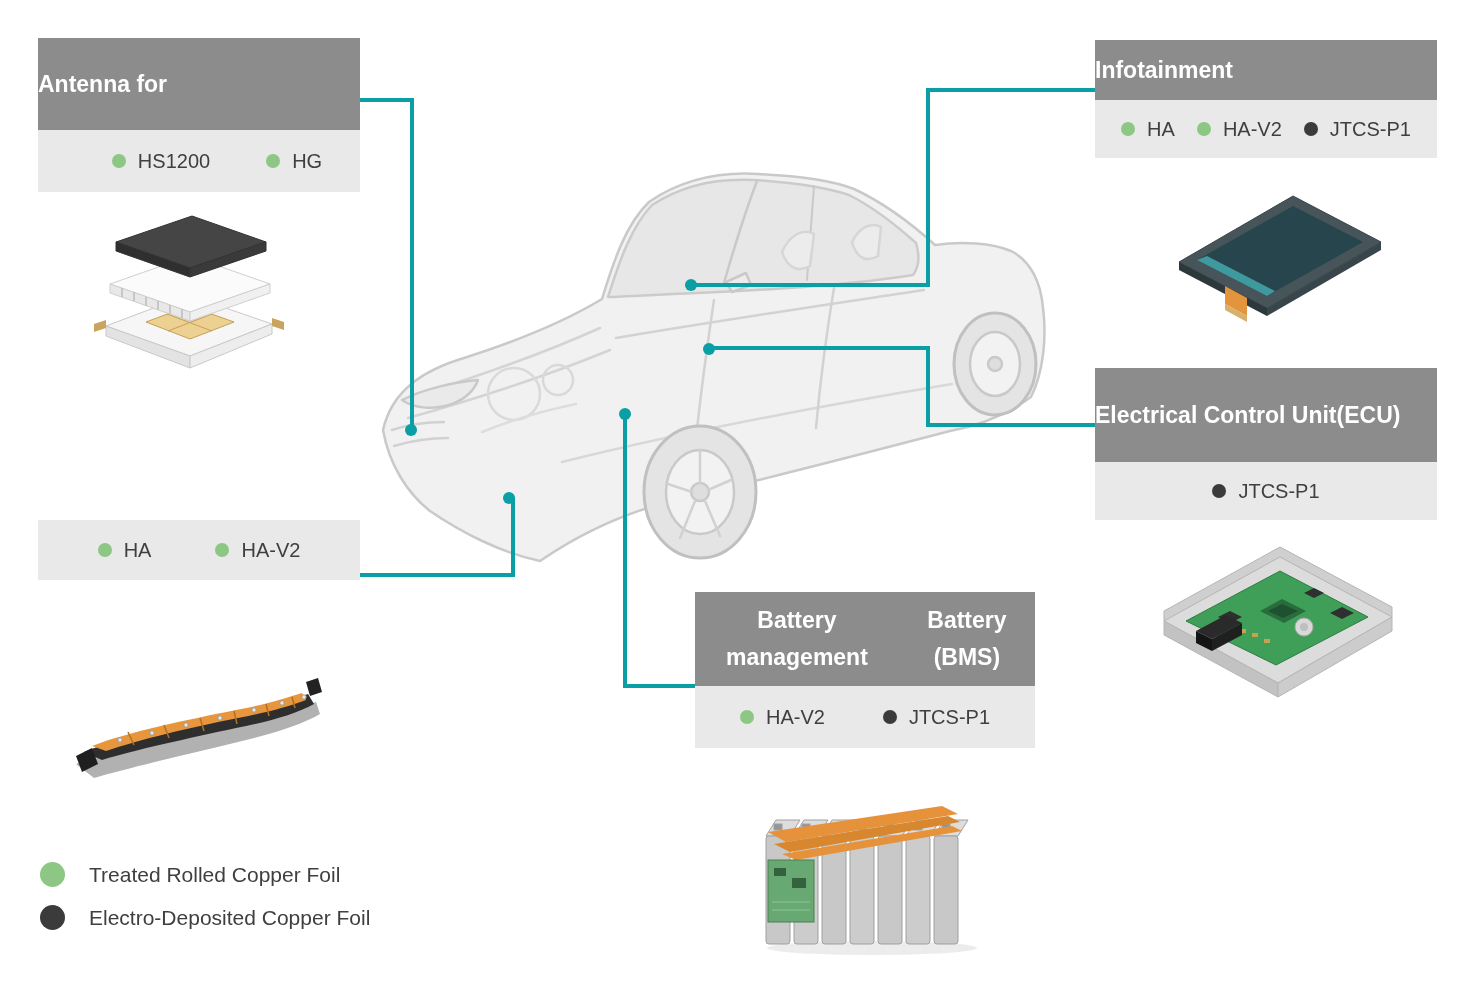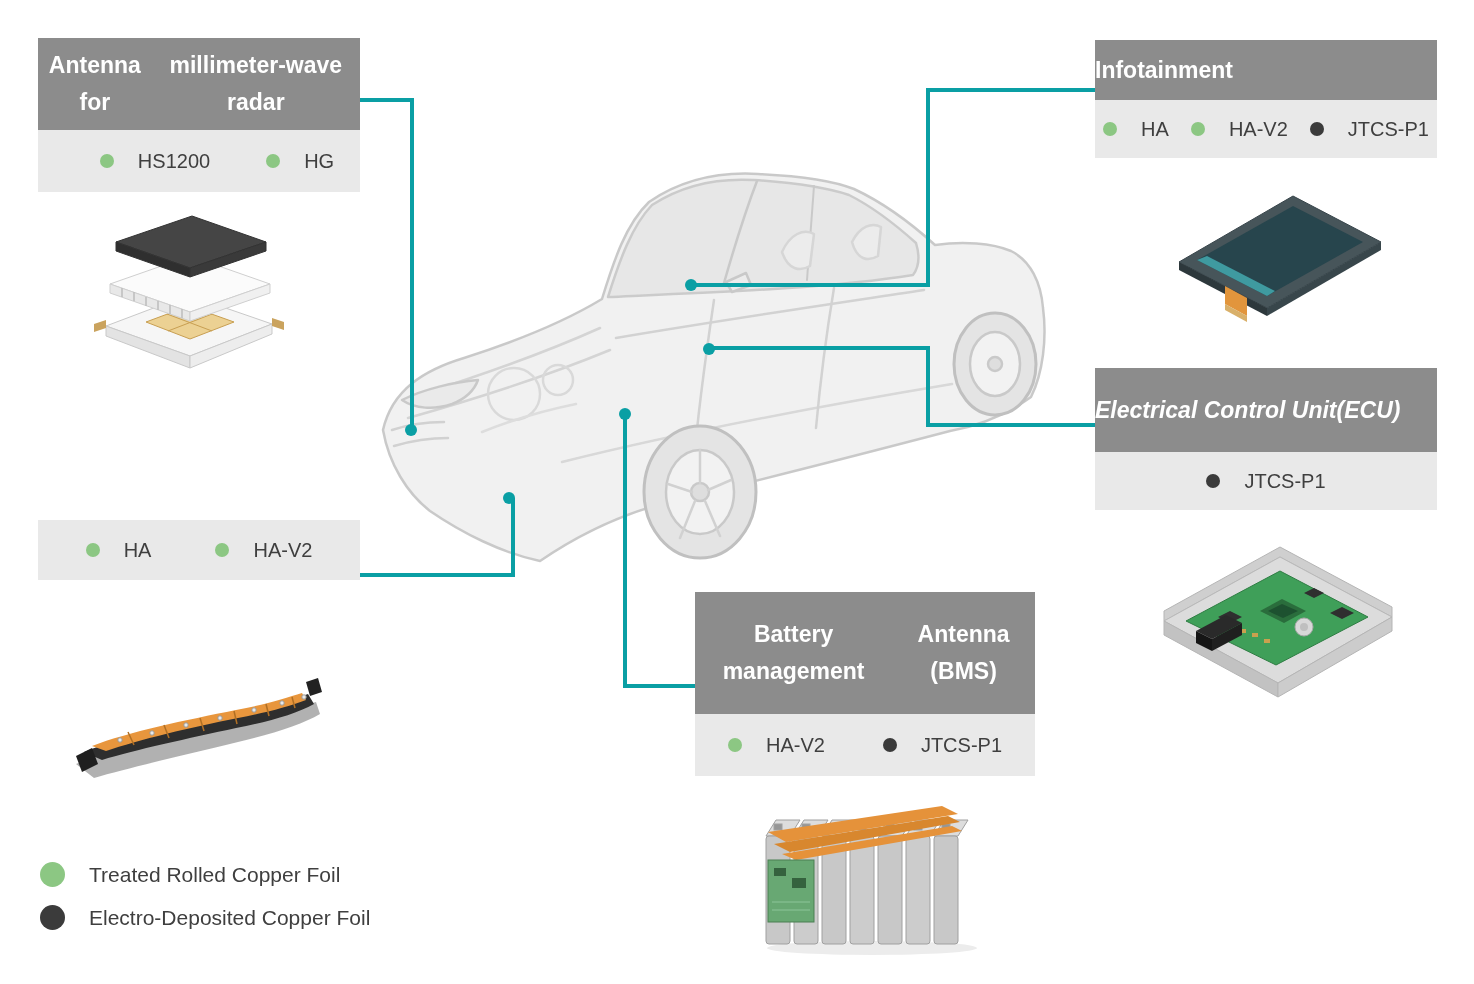--- a/index.html
+++ b/index.html
@@ -13,21 +13,21 @@
     background:var(--header-bg, #8c8c8c);
     color:#ffffff; font-weight:bold; font-size:23px;
     display:flex; flex-direction:row; align-items:center; 
     text-align:center; line-height:1.6;
   }
   .callout-chips {
     background:var(--panel-bg, #e9e9e9);
     display:flex; align-items:center; justify-content:center;
     font-size:20px; color:var(--text, #3f3f3f);
   }
-  .chip { display:flex; align-items:center; gap:24px; white-space:nowrap; }
+  .chip { display:flex; align-items:center; gap:12px; white-space:nowrap; }
   .dot { width:14px; height:14px; border-radius:50%; flex:0 0 auto; }
   .dot.green { background:var(--green-dot, #8cc783); }
   .dot.dark  { background:var(--dark-dot, #3b3b3b); }
 
   
   .line { position:absolute; background:var(--connector, #0a9fa4); z-index:4; }
   .node { position:absolute; width:12px; height:12px; border-radius:50%;
           background:var(--connector, #0a9fa4); z-index:4; }
 
   
@@ -106,21 +106,20 @@
   <div class="line" style="left:360px; top:573px; width:155px; height:4px;"></div>
   <div class="node" style="left:503px; top:492px;"></div>
 
   <div class="line" style="left:623px; top:414px; width:4px;   height:274px;"></div>
   <div class="line" style="left:623px; top:684px; width:72px;  height:4px;"></div>
   <div class="node" style="left:619px; top:408px;"></div>
 
   <div class="callout" style="left:38px; top:38px; width:322px;">
     <div class="callout-header" style="height:92px;">
       <span>Antenna for</span>
-      <span>millimeter-wave radar</span>
     </div>
     <div class="callout-chips" style="height:62px; gap:56px;padding-left:36px;">
       <span class="chip">
         <span class="dot green"></span>
         <span>HS1200</span>
       </span>
       <span class="chip">
         <span class="dot green"></span>
         <span>HG</span>
       </span>
@@ -180,21 +179,21 @@
     <polygon points="16,76 130,10 218,56 104,122" fill="#47555a" stroke="#37444a"></polygon>
     <polygon points="16,76 16,84 104,130 104,122" fill="#2d383c"></polygon>
     <polygon points="218,56 218,64 104,130 104,122" fill="#38464b"></polygon>
     <polygon points="34,74 130,20 200,56 104,110" fill="#27454d"></polygon>
     <polygon points="34,74 104,110 112,105 44,70" fill="#3f9aa0"></polygon>
     <polygon points="62,100 84,112 84,130 62,118" fill="#e2953c"></polygon>
     <polygon points="62,118 84,130 84,136 62,124" fill="#d9b06a"></polygon>
   </svg>
 
   <div class="callout" style="left:1095px; top:368px; width:342px;">
-    <div class="callout-header" style="height:84px;font-style:italic;">
+    <div class="callout-header" style="height:94px;">
       <span>Electrical Control Unit</span>
       <span>(ECU)</span>
     </div>
     <div class="callout-chips" style="height:58px;">
       <span class="chip">
         <span class="dot dark"></span>
         <span>JTCS-P1</span>
       </span>
     </div>
   </div>
@@ -252,23 +251,23 @@
         <circle cx="152" cy="70" r="2.2"></circle>
       <circle cx="186" cy="62" r="2.2"></circle>
         <circle cx="214" cy="55" r="2.2"></circle>
       <circle cx="236" cy="49" r="2.2"></circle>
     </g>
     <polygon points="238,34 250,30 254,44 242,48" fill="#222222"></polygon>
     <polygon points="8,108 24,100 30,116 14,124" fill="#1f1f1f"></polygon>
   </svg>
 
   <div class="callout" style="left:695px; top:592px; width:340px;">
-    <div class="callout-header" style="height:122px;">
+    <div class="callout-header" style="height:94px;">
       <span>Battery management</span>
-      <span>Antenna (BMS)</span>
+      <span>Battery (BMS)</span>
     </div>
     <div class="callout-chips" style="height:62px; gap:58px;">
       <span class="chip">
         <span class="dot green"></span>
         <span>HA-V2</span>
       </span>
       <span class="chip">
         <span class="dot dark"></span>
         <span>JTCS-P1</span>
       </span>

